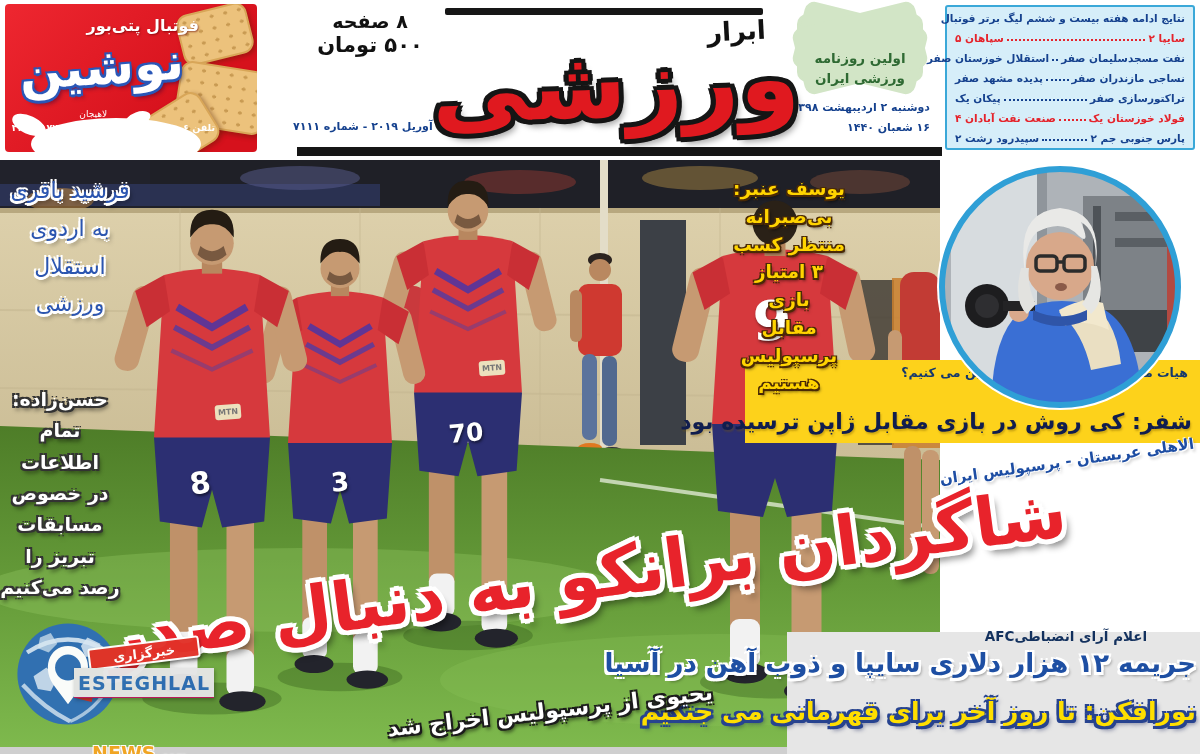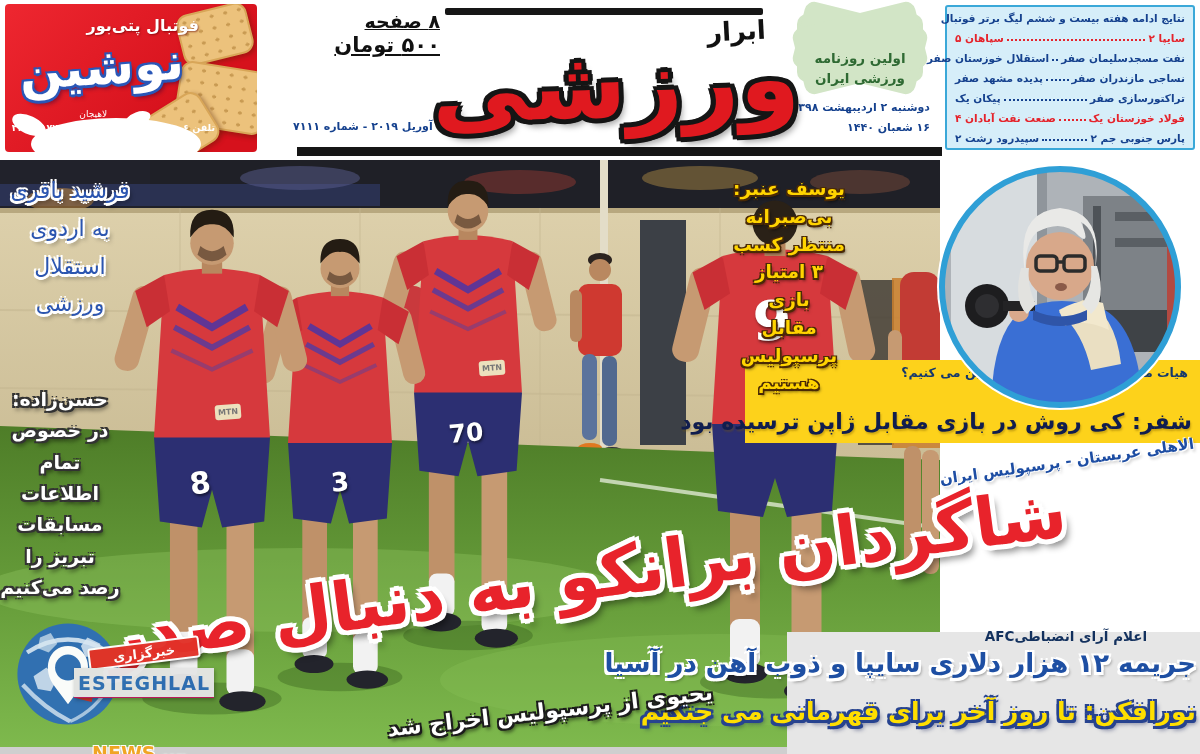--- a/index.html
+++ b/index.html
@@ -22,21 +22,21 @@
     background-image:radial-gradient(#c89a52 1.6px, transparent 2.2px);background-size:14px 12px;box-shadow:2px 3px 4px rgba(80,30,0,.35);}
   .milk{position:absolute;background:#fff;border-radius:50%;}
   .ad-product{position:absolute;top:12px;right:58px;color:#fff;font-weight:bold;font-size:16px;text-shadow:1px 1px 2px rgba(100,0,0,.6);}
   .ad-brand{position:absolute;top:38px;left:14px;color:#fff;font-weight:bold;font-size:50px;line-height:1;
     transform:rotate(-4deg);
     text-shadow:-2px -2px 0 #2a57b8,2px -2px 0 #2a57b8,-2px 2px 0 #2a57b8,2px 2px 0 #2a57b8,0 3px 0 #2a57b8,3px 4px 4px rgba(0,0,60,.4);}
   .ad-city{position:absolute;bottom:33px;left:0;width:70%;text-align:center;color:#fff;font-size:9px;}
   .ad-phone{position:absolute;bottom:19px;left:0;width:86%;text-align:center;color:#fff;font-size:9.5px;font-weight:bold;}
   .ad-web{position:absolute;bottom:5px;left:0;width:86%;text-align:center;color:#fff;font-size:9.5px;letter-spacing:1px;}
 
-  .pages-price{left:300px;top:10px;width:140px;text-align:right;color:#111;font-weight:bold;direction:rtl;text-decoration:underline;}
+  .pages-price{left:300px;top:10px;width:140px;text-align:center;color:#111;font-weight:bold;direction:rtl;}
   .pages-price .l1{font-size:19px;}
   .pages-price .l2{font-size:21px;margin-top:1px;}
   .issue-line{left:295px;top:120px;width:155px;font-size:11px;font-weight:bold;color:#15418e;text-align:center;direction:rtl;}
 
   .logo{left:438px;top:14px;width:334px;height:136px;z-index:2;text-align:center;}
   .logo-top{position:absolute;top:2px;right:6px;font-size:26px;font-weight:bold;color:#111;transform:rotate(-3deg);}
   .logo-main{position:absolute;top:24px;left:0;width:100%;font-size:94px;line-height:1;font-weight:bold;color:#e0191f;
     transform:rotate(-2deg) scaleX(1.04);
     text-shadow:-4px -4px 0 #151515,4px -4px 0 #151515,-4px 4px 0 #151515,4px 4px 0 #151515,0 -5px 0 #151515,0 5px 0 #151515,-5px 0 0 #151515,5px 0 0 #151515,5px 7px 6px rgba(0,0,0,.35);}
 
@@ -314,22 +314,22 @@
 
   <div>فرشید باقری</div>
       <div>به اردوی</div>
       <div>استقلال</div>
       <div>ورزشی</div>
     </div>
 
   <div class="abs hl-white col-lines">
 
   <div>حسن‌زاده:</div>
+      <div>تمام اطلاعات</div>
       <div>در خصوص</div>
-      <div>تمام اطلاعات</div>
       <div>مسابقات</div>
       <div>تبریز را</div>
       <div>رصد می‌کنیم</div>
     </div>
 
   <div class="abs hl-yellow col-lines">
 
   <div>یوسف عنبر:</div>
       <div>بی‌صبرانه</div>
       <div>منتظر کسب</div>

